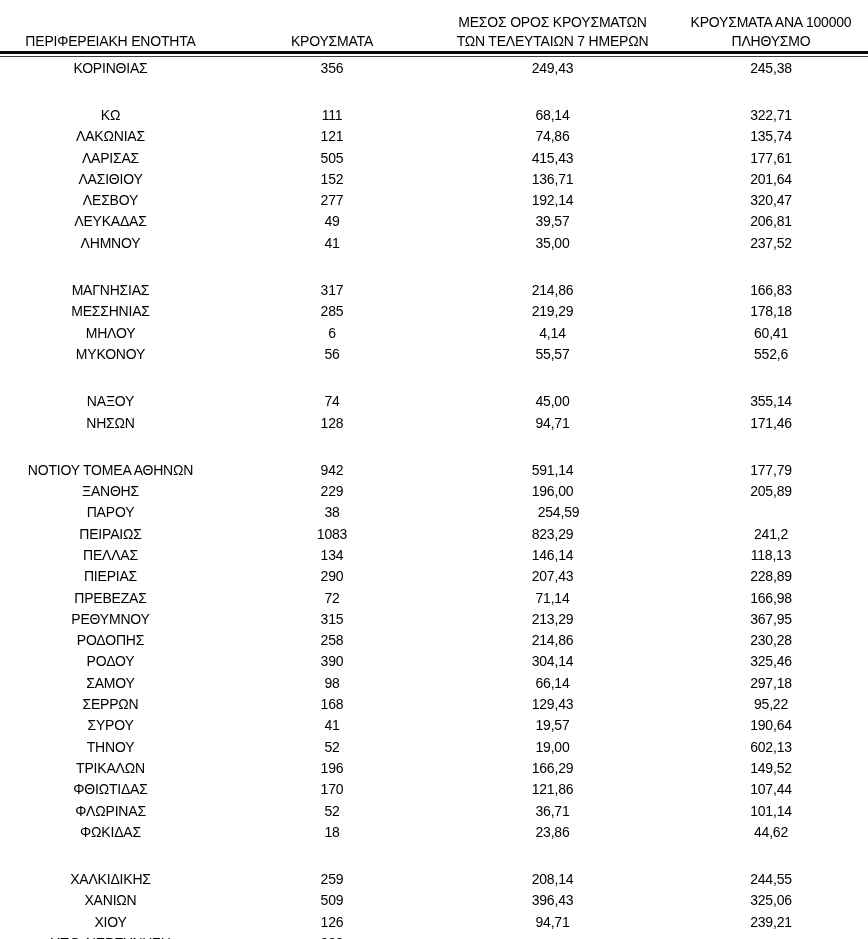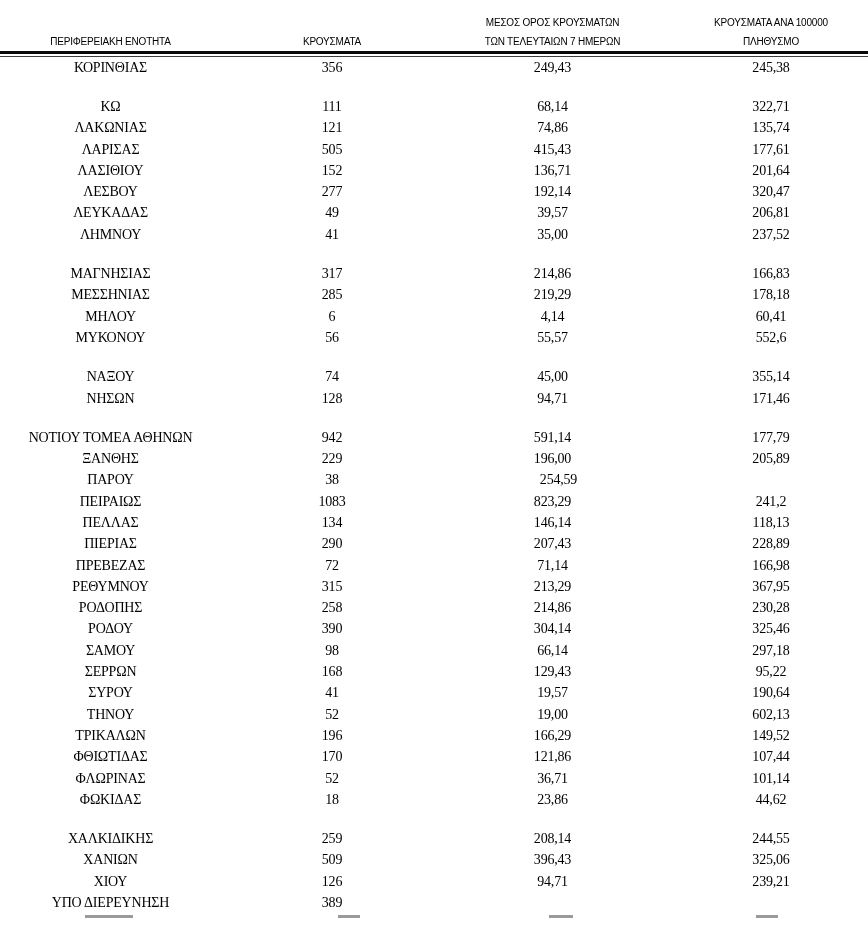--- a/index.html
+++ b/index.html
@@ -26,41 +26,40 @@
     display: grid;
     grid-template-columns: 221px 222px 219px 206px;
   }
   
   .thead {
     padding-top: 13px;
     align-items: end;
   }
   .th {
     text-align: center;
-    font-size: 10px;
+    font-size: 14px;
     letter-spacing: -0.2px;
     line-height: 19px;
   }
   .th.col-per100k { padding-left: 12px; }
   .header-rule {
     height: 2px;
     border-top: 3px solid #0a0a0a;
     border-bottom: 1px solid #3c3c3c;
     background: #ffffff;
   }
   
   .tbody { }
   .tr {
     height: 21.3px;
     display: grid;
     grid-template-columns: 221px 222px 219px 206px;
     align-items: center;
-    font-family: Liberation Serif, serif;
-  }
-  .tr.gap { margin-top: 18px; }
+  }
+  .tr.gap { margin-top: 26px; }
   .td {
     text-align: center;
     font-size: 14px;
     letter-spacing: -0.2px;
     white-space: nowrap;
   }
   .td.col-per100k { padding-left: 12px; }
   
   .remnant {
     position: relative;

